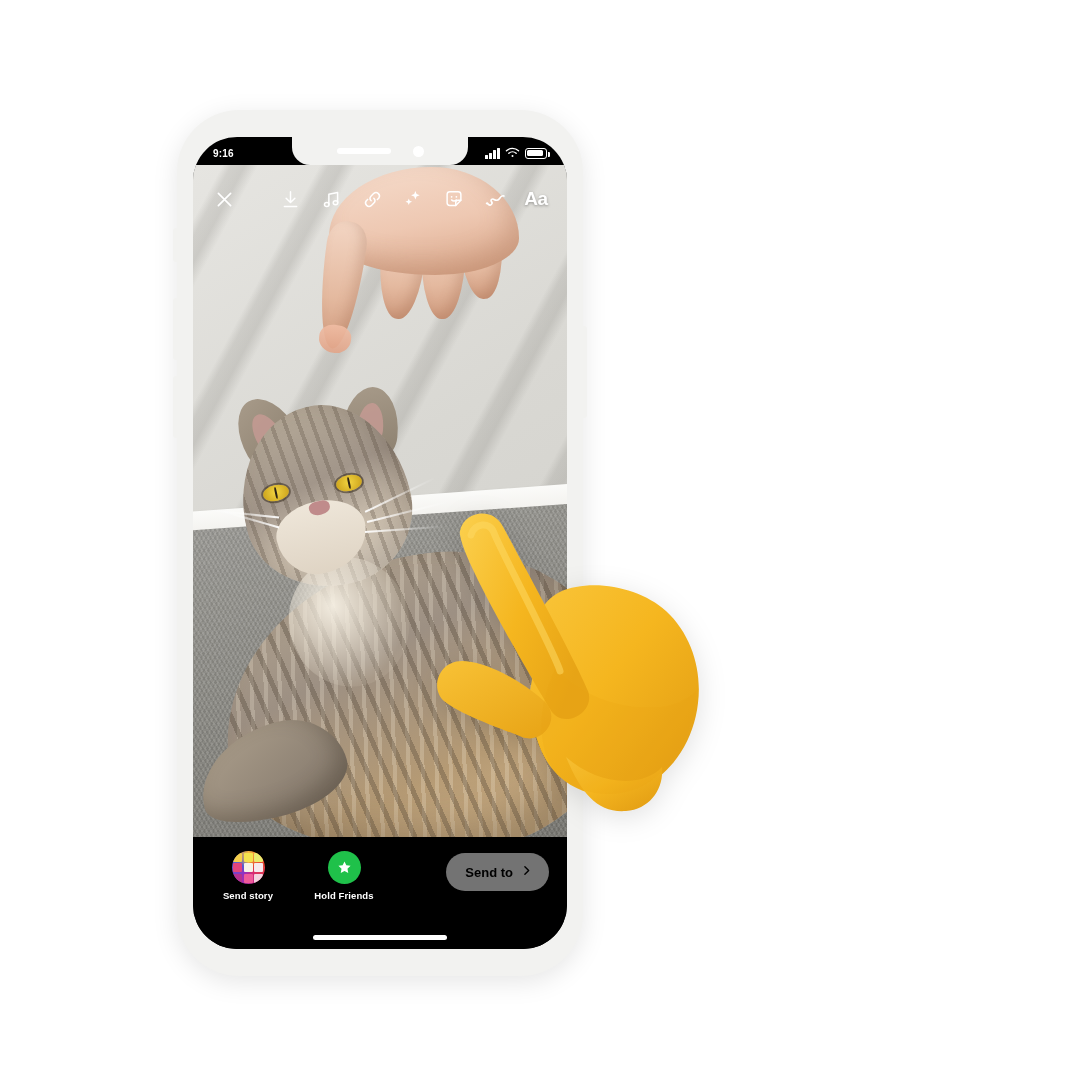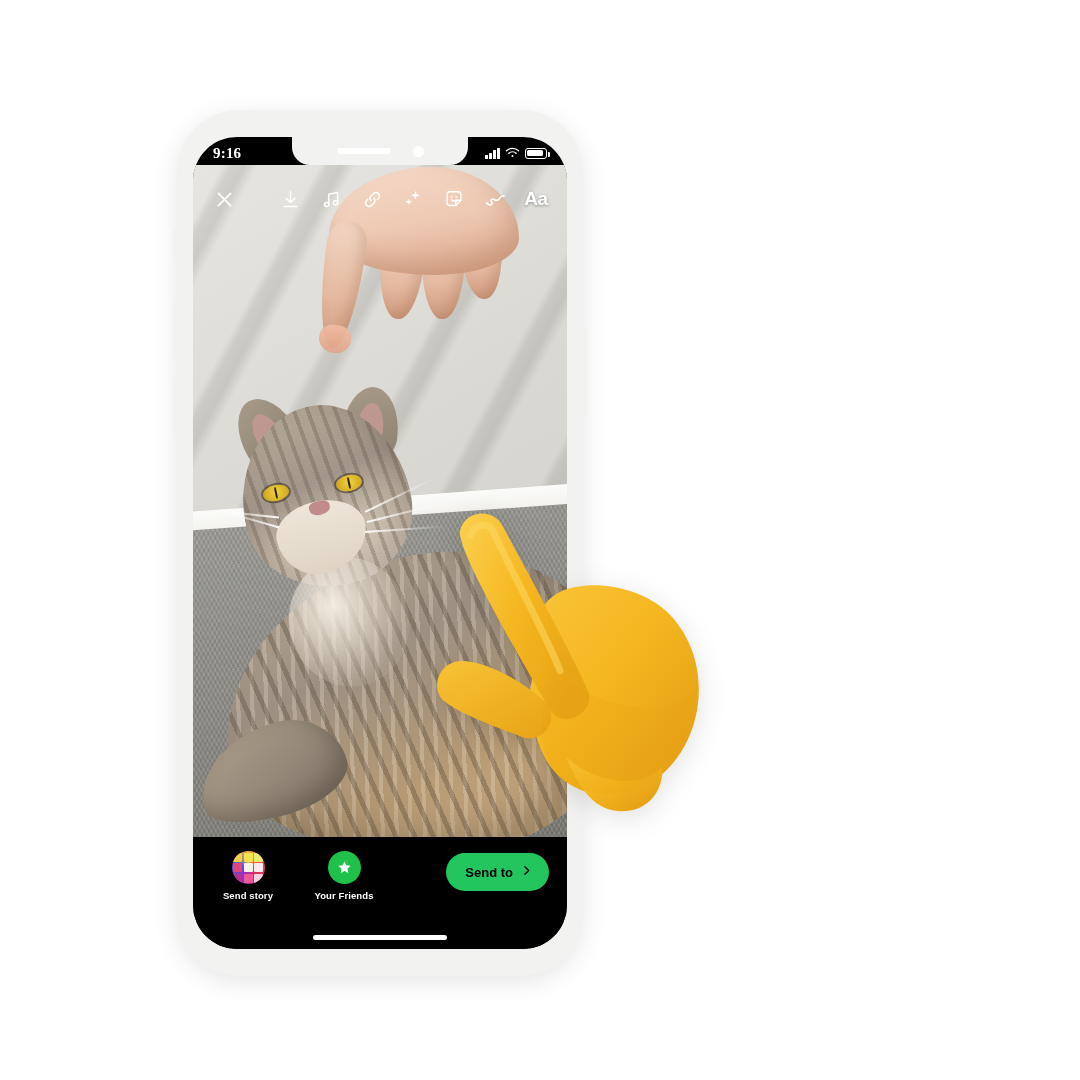--- a/index.html
+++ b/index.html
@@ -48,21 +48,21 @@
   .speaker{ width:54px; height:6px; background:#fff; border-radius:3px; }
   .camera{ width:11px; height:11px; background:#fff; border-radius:50%; }
 
   
   .status-bar{
     position:absolute; left:0; top:0; width:100%; height:32px;
     z-index:35; color:#fff;
     display:flex; align-items:center; justify-content:space-between;
     padding:0 20px;
   }
-  .status-time{ font-size:15px; font-weight:bold; letter-spacing:.2px;font-family:Liberation Serif, serif; }
+  .status-time{ font-size:10px; font-weight:bold; letter-spacing:.2px; }
   .status-right{ display:flex; align-items:center; gap:5px; }
   .sig{ display:flex; align-items:flex-end; gap:1.5px; height:11px; }
   .sig i{ width:2.6px; background:#fff; border-radius:.5px; display:block; }
   .sig i:nth-child(1){ height:4px; }
   .sig i:nth-child(2){ height:6px; }
   .sig i:nth-child(3){ height:8.5px; }
   .sig i:nth-child(4){ height:11px; }
   .batt{ width:22px; height:11px; border:1.4px solid #fff; border-radius:3px; position:relative; }
   .batt::after{ content:""; position:absolute; right:-3.5px; top:3px; width:2px; height:5px;
                 background:#fff; border-radius:0 1px 1px 0; }
@@ -232,21 +232,21 @@
     gap:1.5px; padding:1.5px;
   }
   .ico-yourstory .grid i{ display:block; border-radius:1px; }
   .ico-closefriends{
     background:#1fc14a; display:flex; align-items:center; justify-content:center;
   }
   .opt-label{ color:#fff; font-size:9.5px; font-weight:bold; letter-spacing:.1px; }
   .send-btn{
     position:absolute; right:18px; top:16px;
     height:38px; padding:0 16px 0 19px;
-    background:#22c55e; border-radius:19px;
+    background:#737373; border-radius:19px;
     display:flex; align-items:center; gap:7px;
     color:#000; font-size:13px; font-weight:bold;
   }
   .home-ind{
     position:absolute; left:50%; transform:translateX(-50%); bottom:9px;
     width:134px; height:5px; background:#fff; border-radius:3px;
   }
 
   
   .emoji-hand{
@@ -391,21 +391,21 @@
             </div>
             <div class="opt-label">Send story</div>
           </div>
 
           <div class="opt">
             <div class="opt-ico ico-closefriends">
               <svg width="17" height="17" viewBox="0 0 24 24" fill="#fff">
                 <path d="M12 3.4 l2.6 5.5 6 .8 -4.4 4.2 1.1 6 -5.3-2.9 -5.3 2.9 1.1-6 -4.4-4.2 6-.8 Z"></path>
               </svg>
             </div>
-            <div class="opt-label">Your Friends</div>
+            <div class="opt-label">Hold Friends</div>
           </div>
         </div>
 
         <div class="send-btn">
           <span>Send to</span>
           <span>
             <svg width="13" height="13" viewBox="0 0 24 24" fill="none" stroke="#000" stroke-width="2.6" stroke-linecap="round" stroke-linejoin="round">
               <path d="M9 5 L16 12 L9 19"></path>
             </svg>
           </span>

